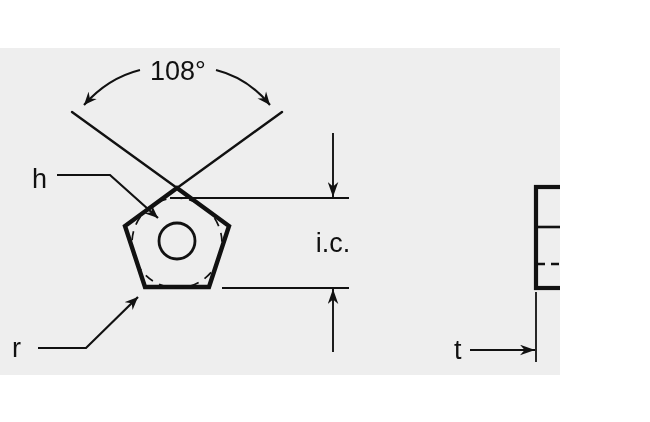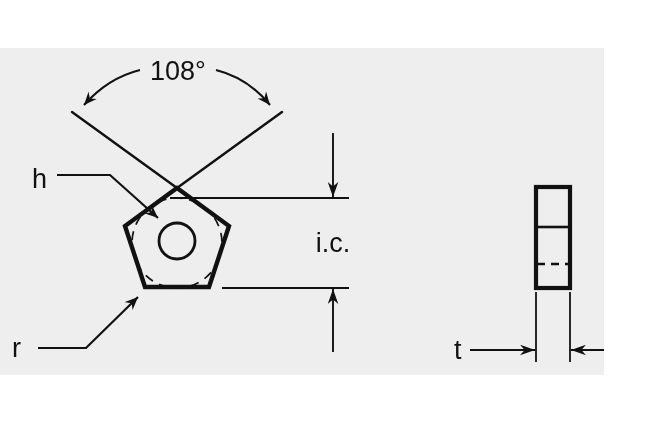--- a/index.html
+++ b/index.html
@@ -2,21 +2,21 @@
 <html><head>
 <meta charset="utf-8">
 <style>
   html, body {
     margin: 0;
     padding: 0;
     background: #ffffff;
   }
   #page {
     position: relative;
-    width: 604px;
+    width: 560px;
     height: 422px;
     background: #ffffff;
     overflow: hidden;
     font-family: "Liberation Sans", sans-serif;
     text-decoration: underline;
   }
   #canvas-bg {
     position: absolute;
     left: 0;
     top: 48px;

